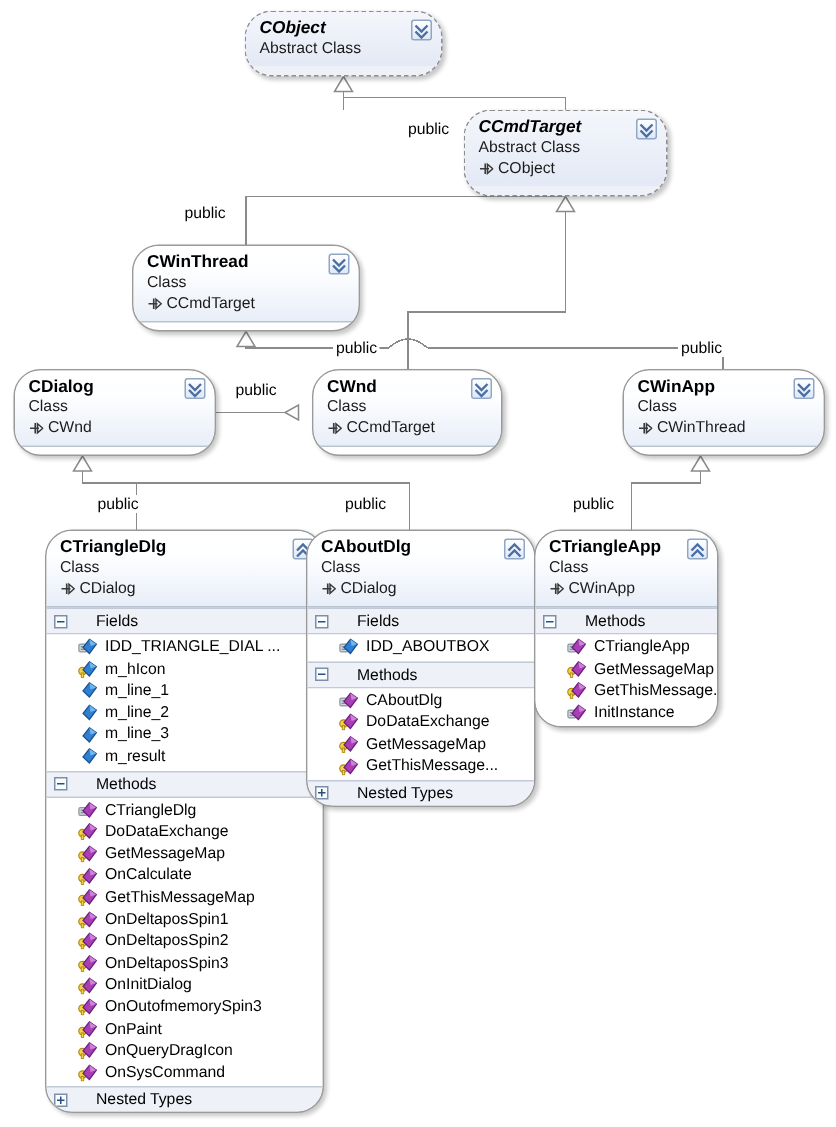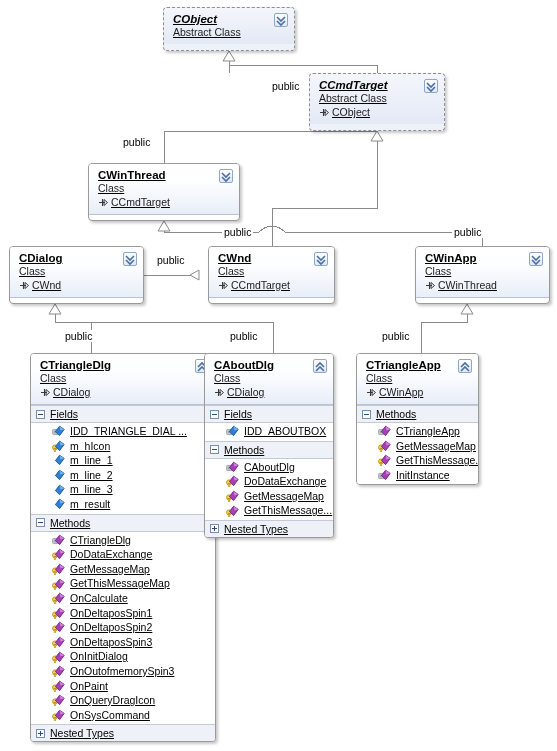--- a/index.html
+++ b/index.html
@@ -8,26 +8,25 @@
     font-family:"Liberation Sans", sans-serif;
     font-size:11px;color:#000;overflow:hidden;position:relative;
   }
   #canvas{position:absolute;inset:0;width:557px;height:751px;}
   #lines{position:absolute;left:0;top:0;width:557px;height:751px;pointer-events:none;}
 
   
   .cls{
     position:absolute;
     border:1px solid #9a9a9a;
-    border-radius:4px;
+    border-radius:18px;
     background:#ffffff;
     box-shadow:2px 2px 3px rgba(0,0,0,.22);
     overflow:hidden;
     box-sizing:border-box;
-    text-decoration:underline;
   }
   .cls.abstract{
     border:1px dashed #8e8e8e;
     background:#eef1f8;
   }
   .hdr{
     position:relative;
     padding:5px 24px 5px 9px;
     background:linear-gradient(to bottom,#ffffff 0%,#fdfeff 35%,#e8eef8 100%);
     border-bottom:1px solid #b9c2d0;
@@ -51,21 +50,21 @@
   }
   .chev svg{position:absolute;left:1px;top:1px;}
 
   
   .comp-hdr{
     background:#eef1f7;
     border-top:1px solid #c2cad8;
     border-bottom:1px solid #c2cad8;
     padding:1px 4px 1px 5px;
     font-size:10.5px;line-height:14px;
-    display:flex;align-items:center;gap:5px;
+    display:flex;align-items:center;gap:19px;
   }
   .comp-hdr.last{border-bottom:none;}
   .tog{
     width:9px;height:9px;border:1px solid #7b90a8;background:#fbfcfe;
     position:relative;flex:none;box-sizing:border-box;
   }
   .tog:before{content:"";position:absolute;left:1px;top:3px;width:5px;height:1px;background:#27507f;}
   .tog.plus:after{content:"";position:absolute;left:3px;top:1px;width:1px;height:5px;background:#27507f;}
   .members{background:#ffffff;padding:1px 0 2px 0;}
   .mem{
@@ -321,30 +320,30 @@
               </svg></span>
             <span>GetMessageMap</span>
           </div>
           <div class="mem">
             <span class="ico"><svg width="13" height="12" viewBox="0 0 13 12">
                 <circle cx="3" cy="7.4" r="2.5" fill="#f5d24a" stroke="#b08a12" stroke-width=".8"></circle>
                 <rect x="2.2" y="8.6" width="1.6" height="3" fill="#f5d24a" stroke="#b08a12" stroke-width=".6"></rect>
                 <path d="M7.6,1.2 L12.2,4.4 L7.6,10.6 L3.4,6.6 Z" fill="#a83fb5" stroke="#6e1f7d" stroke-width=".9"></path>
                 <path d="M7.6,1.2 L12.2,4.4 L8.4,5.6 Z" fill="#d48fe0" opacity=".85"></path>
               </svg></span>
+            <span>OnCalculate</span>
+          </div>
+          <div class="mem">
+            <span class="ico"><svg width="13" height="12" viewBox="0 0 13 12">
+                <circle cx="3" cy="7.4" r="2.5" fill="#f5d24a" stroke="#b08a12" stroke-width=".8"></circle>
+                <rect x="2.2" y="8.6" width="1.6" height="3" fill="#f5d24a" stroke="#b08a12" stroke-width=".6"></rect>
+                <path d="M7.6,1.2 L12.2,4.4 L7.6,10.6 L3.4,6.6 Z" fill="#a83fb5" stroke="#6e1f7d" stroke-width=".9"></path>
+                <path d="M7.6,1.2 L12.2,4.4 L8.4,5.6 Z" fill="#d48fe0" opacity=".85"></path>
+              </svg></span>
             <span>GetThisMessageMap</span>
-          </div>
-          <div class="mem">
-            <span class="ico"><svg width="13" height="12" viewBox="0 0 13 12">
-                <circle cx="3" cy="7.4" r="2.5" fill="#f5d24a" stroke="#b08a12" stroke-width=".8"></circle>
-                <rect x="2.2" y="8.6" width="1.6" height="3" fill="#f5d24a" stroke="#b08a12" stroke-width=".6"></rect>
-                <path d="M7.6,1.2 L12.2,4.4 L7.6,10.6 L3.4,6.6 Z" fill="#a83fb5" stroke="#6e1f7d" stroke-width=".9"></path>
-                <path d="M7.6,1.2 L12.2,4.4 L8.4,5.6 Z" fill="#d48fe0" opacity=".85"></path>
-              </svg></span>
-            <span>OnCalculate</span>
           </div>
           <div class="mem">
             <span class="ico"><svg width="13" height="12" viewBox="0 0 13 12">
                 <circle cx="3" cy="7.4" r="2.5" fill="#f5d24a" stroke="#b08a12" stroke-width=".8"></circle>
                 <rect x="2.2" y="8.6" width="1.6" height="3" fill="#f5d24a" stroke="#b08a12" stroke-width=".6"></rect>
                 <path d="M7.6,1.2 L12.2,4.4 L7.6,10.6 L3.4,6.6 Z" fill="#a83fb5" stroke="#6e1f7d" stroke-width=".9"></path>
                 <path d="M7.6,1.2 L12.2,4.4 L8.4,5.6 Z" fill="#d48fe0" opacity=".85"></path>
               </svg></span>
             <span>OnDeltaposSpin1</span>
           </div>
@@ -410,21 +409,21 @@
                 <path d="M7.6,1.2 L12.2,4.4 L8.4,5.6 Z" fill="#d48fe0" opacity=".85"></path>
               </svg></span>
             <span>OnSysCommand</span>
           </div>
         </div>
         <div class="comp-hdr last">
           <span class="tog plus"></span>
           <span>Nested Types</span>
         </div>
       </div>
-      <div class="cls" style="left: 204px; top: 353px; width: 130px;">
+      <div class="cls" style="left: 204px; top: 353px; width: 153px;">
         <div class="hdr">
           <div class="name">CAboutDlg</div>
           <div class="stereo">Class</div>
           <div class="base"><svg class="arrowg" viewBox="0 0 10 9" width="10" height="9">
               <path d="M1,4.5 L7,4.5" stroke="#3a3a3a" stroke-width="1.1"></path>
               <path d="M4.5,1 L4.5,8" stroke="#3a3a3a" stroke-width="1.1"></path>
               <path d="M6,1.5 L9.5,4.5 L6,7.5 Z" fill="none" stroke="#3a3a3a" stroke-width="1"></path>
             </svg><span>CDialog</span></div>
           <span class="chev">
             <svg width="12" height="12" viewBox="0 0 12 12">

